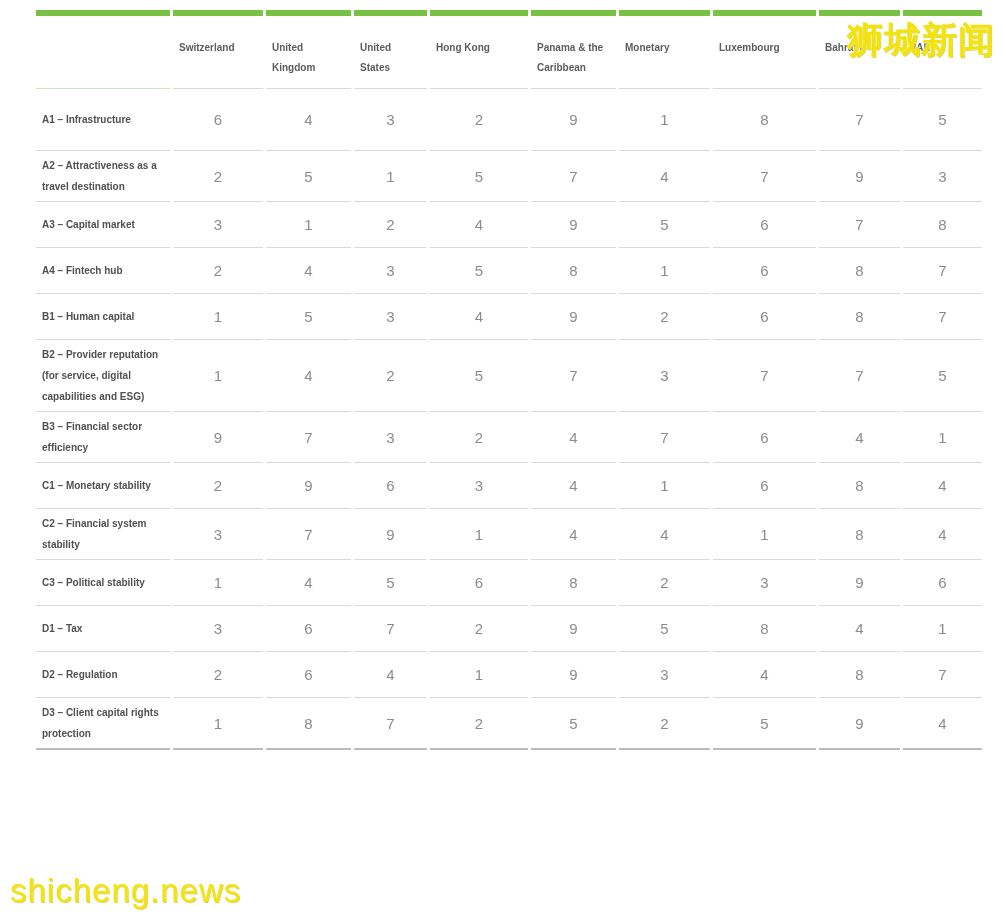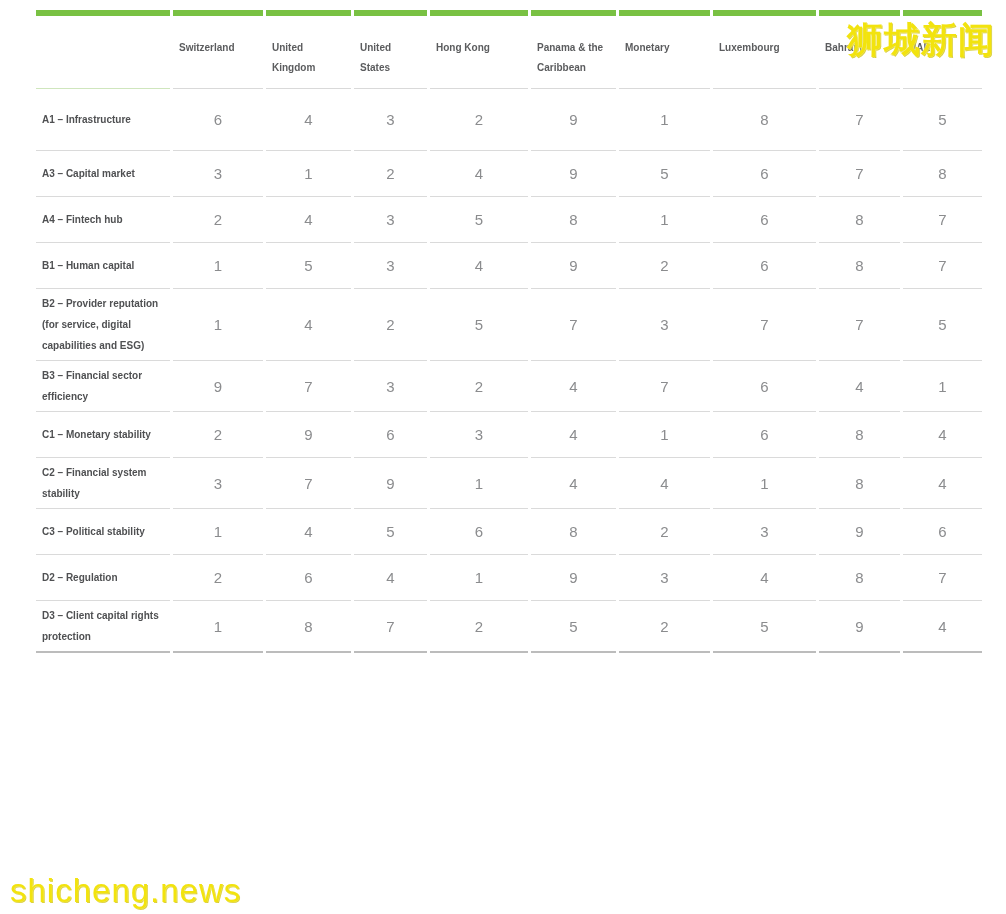--- a/index.html
+++ b/index.html
@@ -124,20 +124,34 @@
           <td class="val">3</td>
           <td class="val">2</td>
           <td class="val">9</td>
           <td class="val">1</td>
           <td class="val">8</td>
           <td class="val">7</td>
           <td class="val">5</td>
         </tr>
         <tr>
           <td class="label">
+            <div class="lbl">A2 – Attractiveness as a travel destination</div>
+          </td>
+          <td class="val">2</td>
+          <td class="val">5</td>
+          <td class="val">1</td>
+          <td class="val">5</td>
+          <td class="val">7</td>
+          <td class="val">4</td>
+          <td class="val">7</td>
+          <td class="val">9</td>
+          <td class="val">3</td>
+        </tr>
+        <tr>
+          <td class="label">
             <div class="lbl">A3 – Capital market</div>
           </td>
           <td class="val">3</td>
           <td class="val">1</td>
           <td class="val">2</td>
           <td class="val">4</td>
           <td class="val">9</td>
           <td class="val">5</td>
           <td class="val">6</td>
           <td class="val">7</td>
@@ -233,20 +247,34 @@
           </td>
           <td class="val">1</td>
           <td class="val">4</td>
           <td class="val">5</td>
           <td class="val">6</td>
           <td class="val">8</td>
           <td class="val">2</td>
           <td class="val">3</td>
           <td class="val">9</td>
           <td class="val">6</td>
+        </tr>
+        <tr>
+          <td class="label">
+            <div class="lbl">D1 – Tax</div>
+          </td>
+          <td class="val">3</td>
+          <td class="val">6</td>
+          <td class="val">7</td>
+          <td class="val">2</td>
+          <td class="val">9</td>
+          <td class="val">5</td>
+          <td class="val">8</td>
+          <td class="val">4</td>
+          <td class="val">1</td>
         </tr>
         <tr>
           <td class="label">
             <div class="lbl">D2 – Regulation</div>
           </td>
           <td class="val">2</td>
           <td class="val">6</td>
           <td class="val">4</td>
           <td class="val">1</td>
           <td class="val">9</td>

